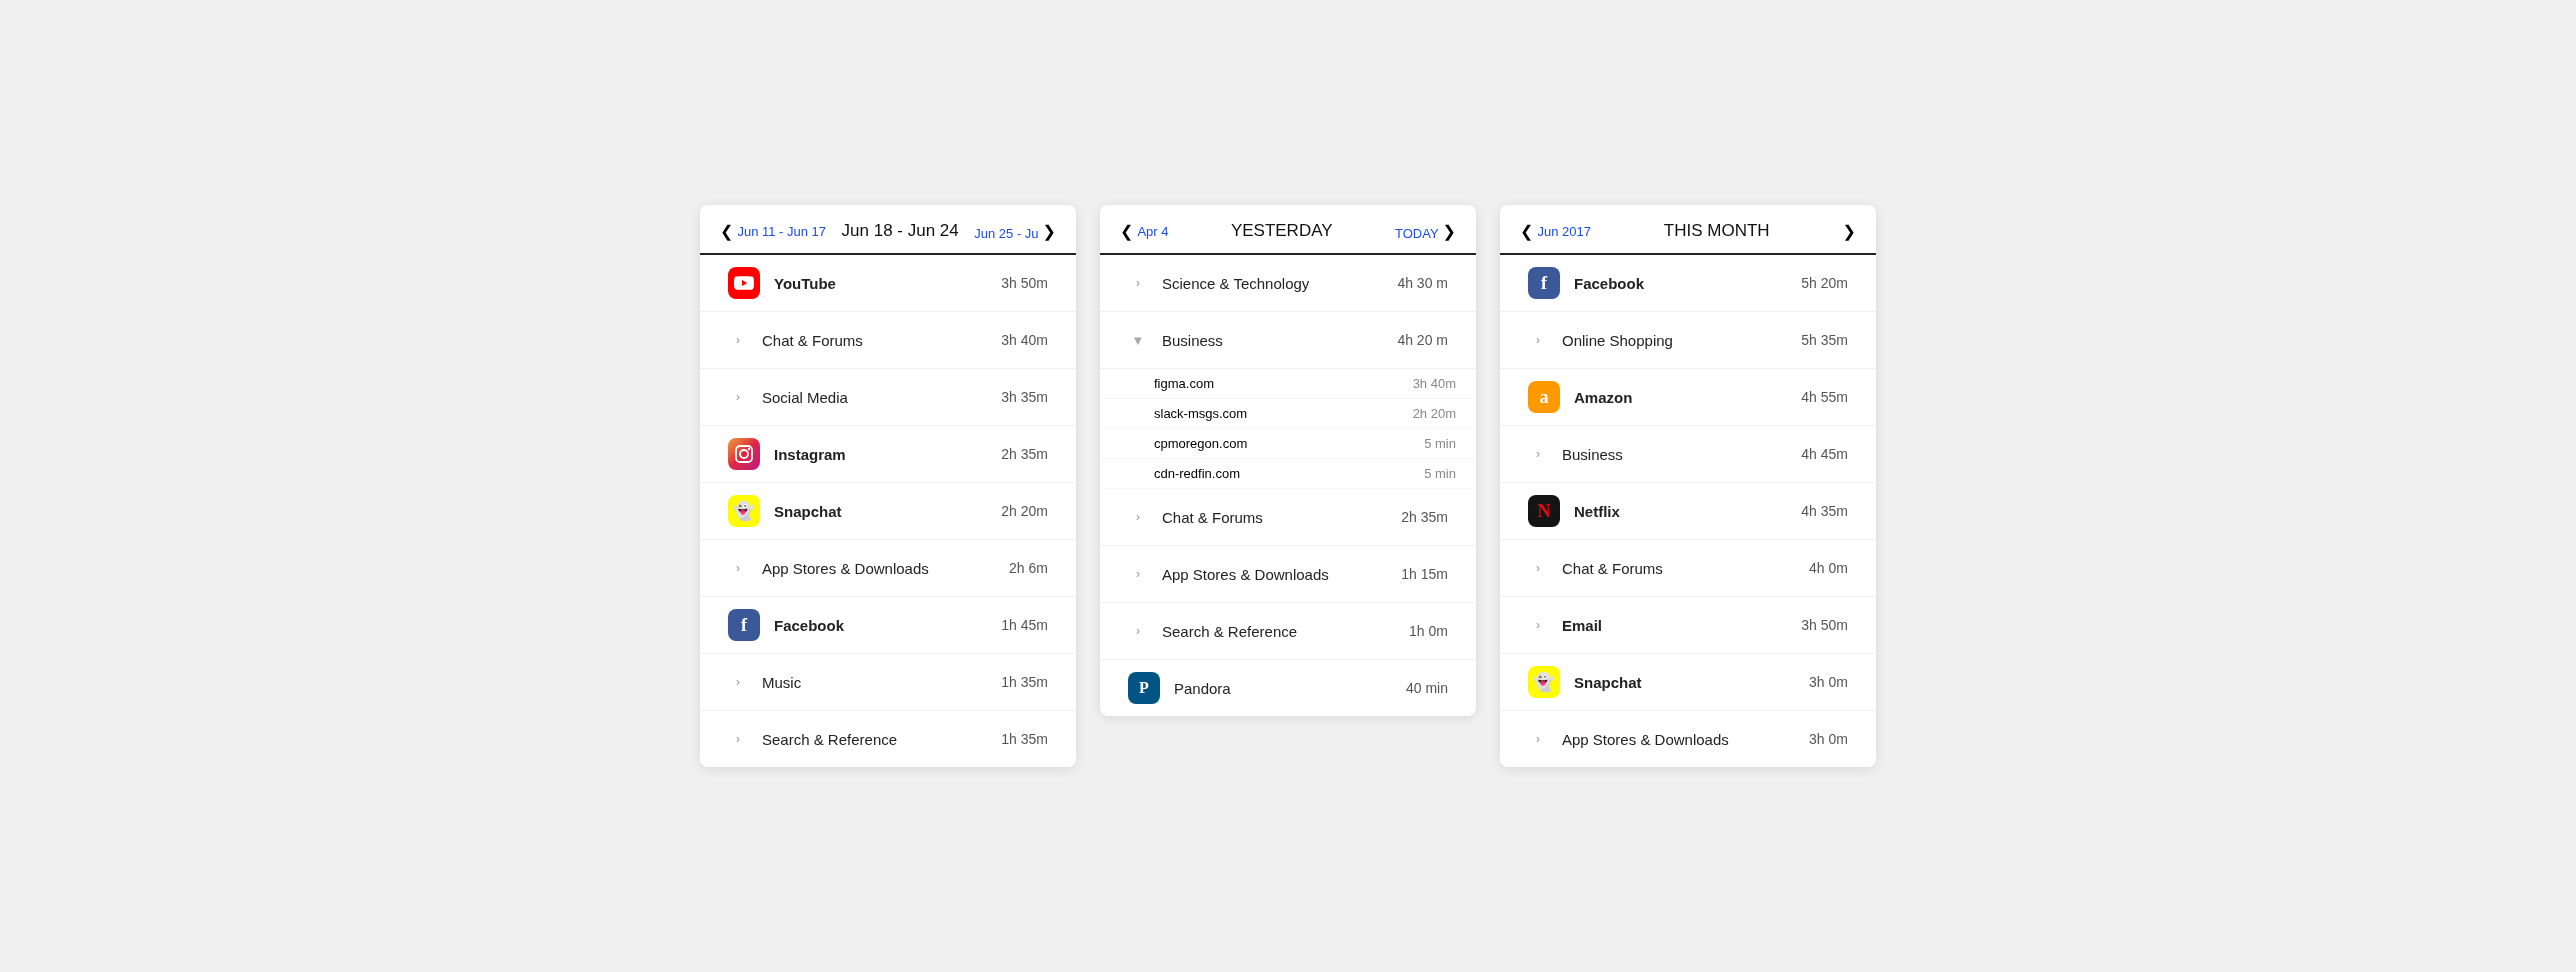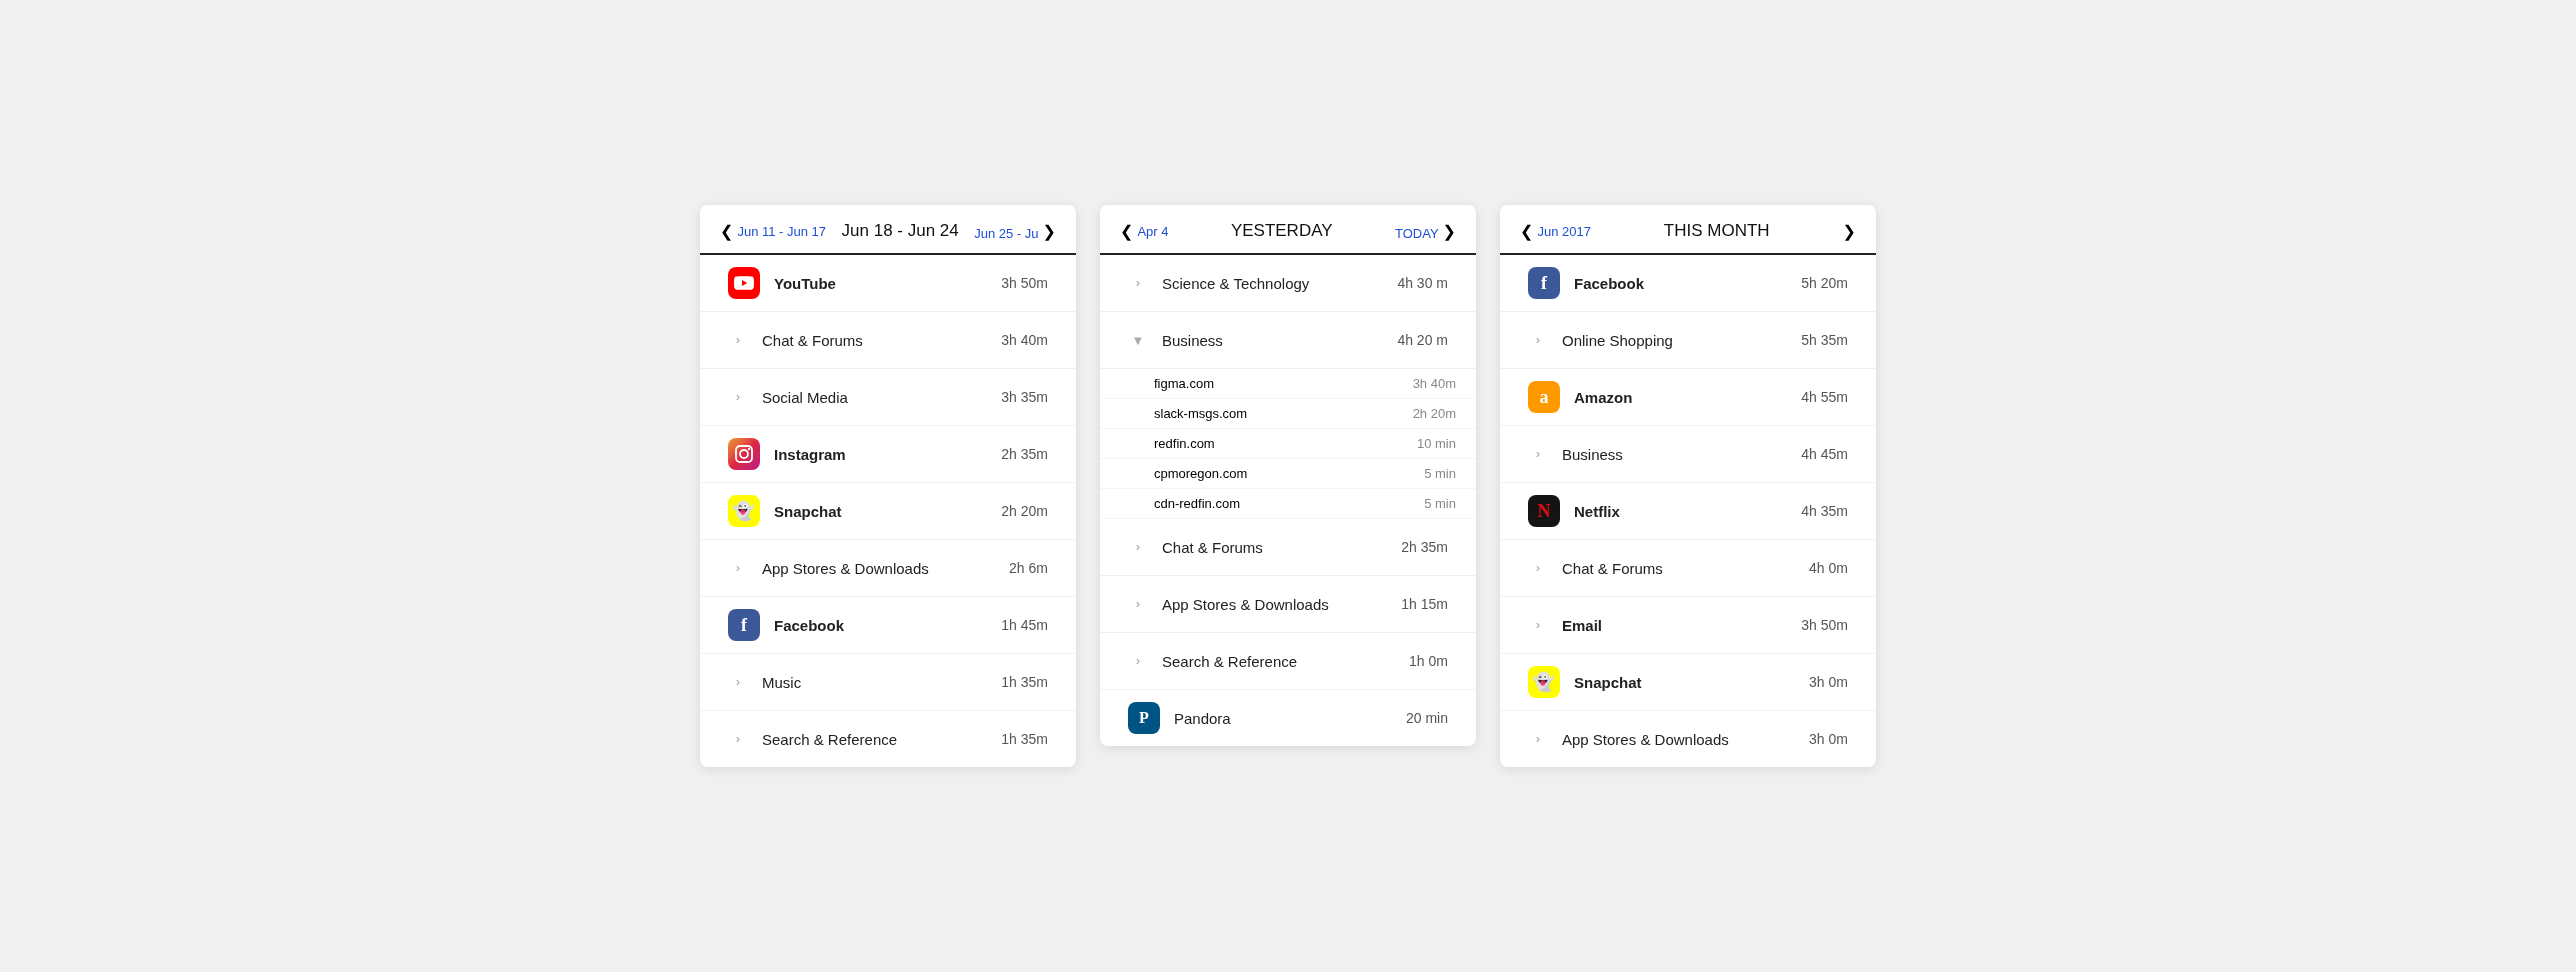--- a/index.html
+++ b/index.html
@@ -229,24 +229,20 @@
         </li>
         <li class="sub-item">
           <span class="sub-label">figma.com</span>
           <span class="sub-time">3h 40m</span>
         </li>
         <li class="sub-item">
           <span class="sub-label">slack-msgs.com</span>
           <span class="sub-time">2h 20m</span>
         </li>
         <li class="sub-item">
-          <span class="sub-label">redfin.com</span>
-          <span class="sub-time">10 min</span>
-        </li>
-        <li class="sub-item">
           <span class="sub-label">cpmoregon.com</span>
           <span class="sub-time">5 min</span>
         </li>
         <li class="sub-item">
           <span class="sub-label">cdn-redfin.com</span>
           <span class="sub-time">5 min</span>
         </li>
         <li class="list-item">
           <div class="item-chevron">›</div>
           <span class="item-label">Chat &amp; Forums</span>
@@ -260,21 +256,21 @@
         <li class="list-item">
           <div class="item-chevron">›</div>
           <span class="item-label">Search &amp; Reference</span>
           <span class="item-time">1h 0m</span>
         </li>
         <li class="list-item">
           <div class="item-icon" style="background: rgb(0, 84, 131);">
             <span style="color:white;font-weight:bold;font-size:16px;font-family:Georgia,serif;">P</span>
           </div>
           <span class="item-label">Pandora</span>
-          <span class="item-time">20 min</span>
+          <span class="item-time">40 min</span>
         </li>
       </ul>
     </div>
     <div class="panel">
       <div class="panel-header">
         <div class="header-left-area">
           <span class="nav-arrow">❮</span>
           <span class="header-alt">Jun 2017</span>
         </div>
         <span class="header-title">THIS MONTH</span>

